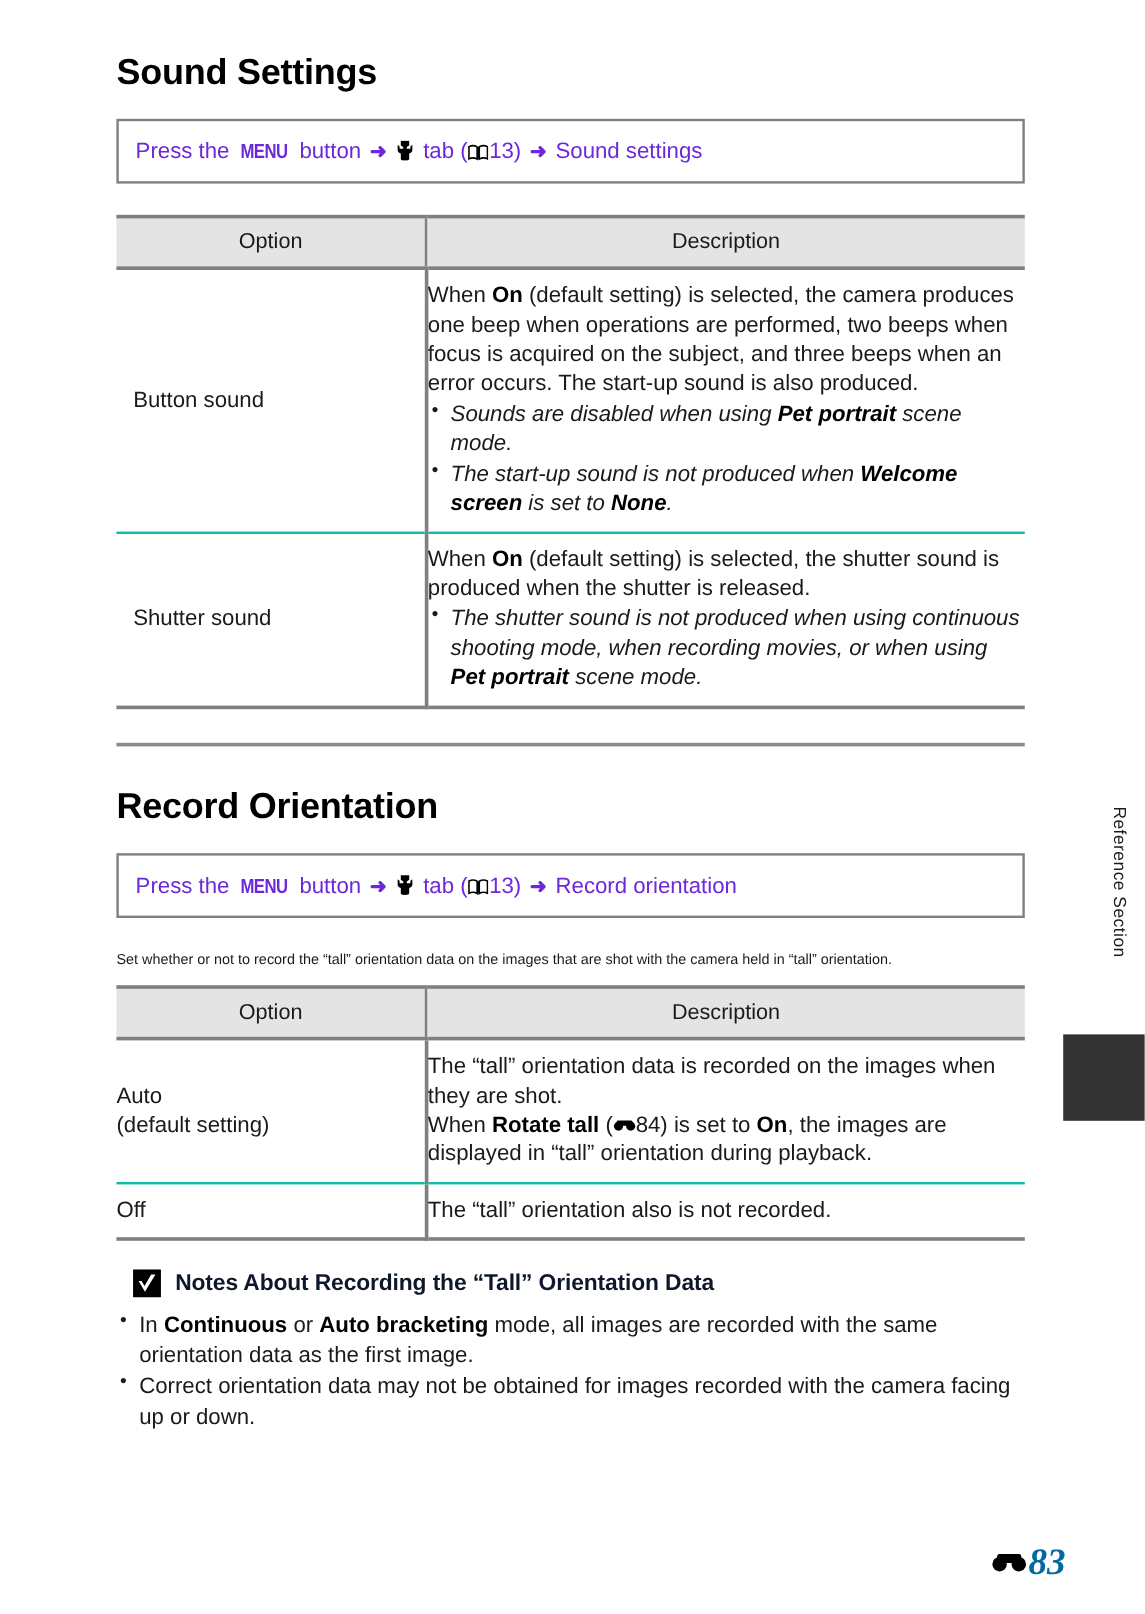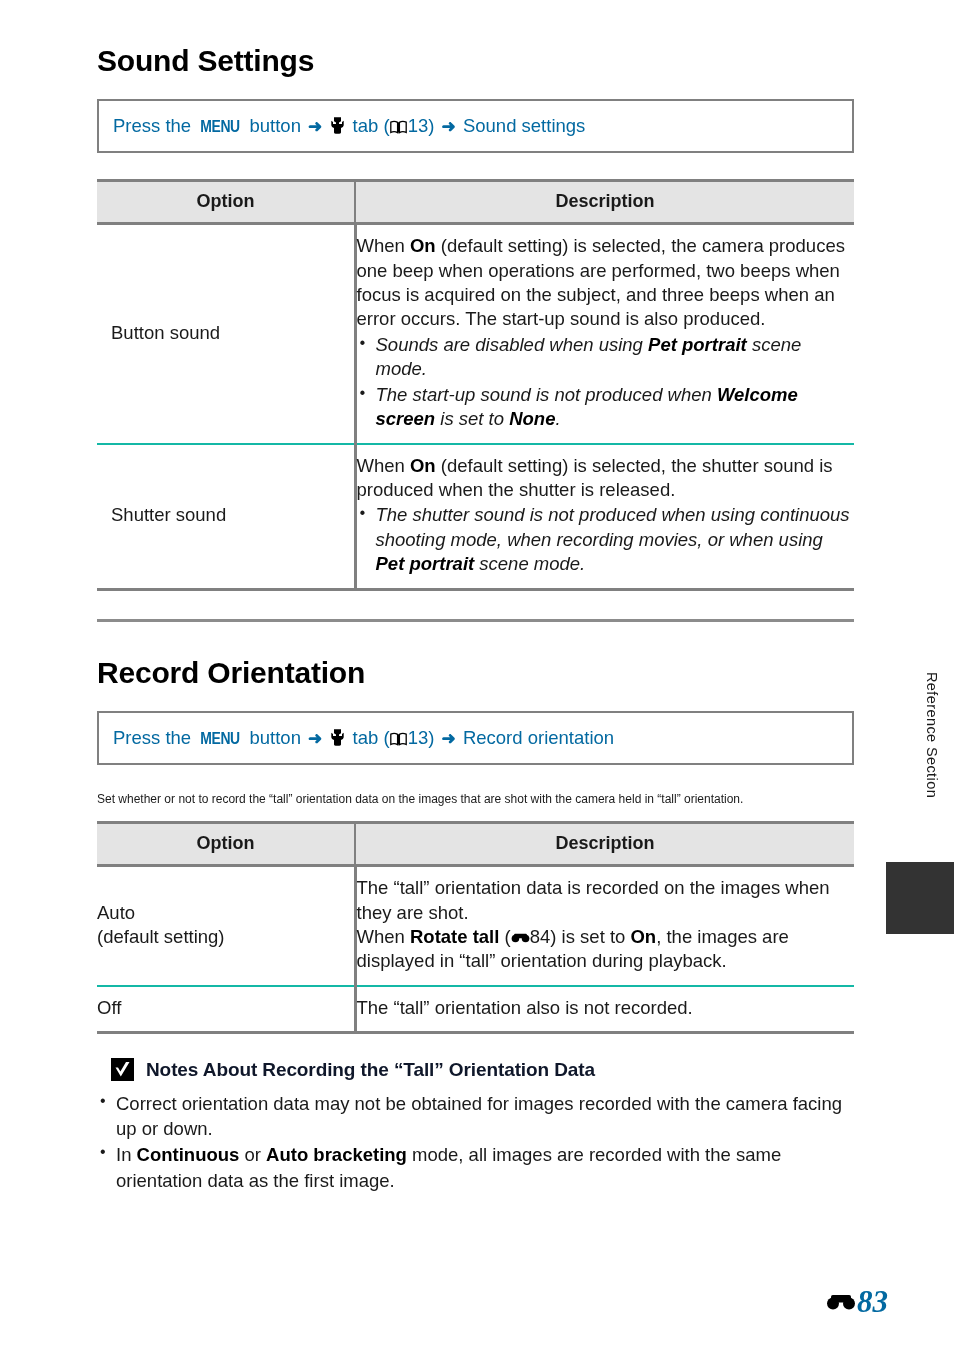--- a/index.html
+++ b/index.html
@@ -40,21 +40,21 @@
   h1.section-title.second {
     margin-top: 34px;
   }
 
   
   .menu-path {
     border: 2px solid #808080;
     padding: 13px 14px 14px 14px;
     font-size: 18.5px;
     line-height: 1.25;
-    color: #0369a1;
+    color: #6d28d9;
     margin-bottom: 26px;
     box-sizing: border-box;
   }
   .menu-path .menu-word {
     font-family: "Liberation Sans Narrow", "Liberation Sans", sans-serif;
     font-weight: bold;
     font-size: 17px;
     letter-spacing: -0.5px;
     transform: scaleX(0.82);
     display: inline-block;
@@ -98,21 +98,21 @@
   
   table.opt-table {
     width: 757px;
     border-collapse: collapse;
     margin-bottom: 0;
   }
   table.opt-table th {
     background: #e4e4e4;
     border-top: 3px solid #808080;
     border-bottom: 3px solid #808080;
-    font-weight: bold;
+    font-weight: normal;
     font-size: 18px;
     padding: 9px 0 10px 0;
     color: #1a1a1a;
   }
   table.opt-table th.col-option { width: 257px; border-right: 2px solid #808080; }
   table.opt-table td {
     border-bottom: 2px solid #14b8a6;
     vertical-align: middle;
     font-size: 18.5px;
     line-height: 1.32;
@@ -386,22 +386,22 @@
       <span class="check-box-icon">
         <svg viewBox="0 0 23 23" width="23" height="23" aria-hidden="true">
           <rect x="0" y="0" width="23" height="23" fill="#000"></rect>
           <path d="M4.5 9.5 L9.8 18.5 L18.5 4.0 L15.0 4.0 L9.4 13.6 L7.0 9.5 Z" fill="#fff"></path>
         </svg>
       </span>
       <span class="notes-title">Notes About Recording the “Tall” Orientation Data</span>
     </div>
 
     <ul class="page-bullets tight">
+        <li>In <b>Continuous</b> or <b>Auto bracketing</b> mode, all images are recorded with the same orientation data as the first image.</li>
         <li>Correct orientation data may not be obtained for images recorded with the camera facing up or down.</li>
-        <li>In <b>Continuous</b> or <b>Auto bracketing</b> mode, all images are recorded with the same orientation data as the first image.</li>
       </ul>
 
   </div>
 
   <div class="side-label">Reference Section</div>
   <div class="side-tab"></div>
 
   <div class="page-number">
     <span class="ref-icon">
       <svg viewBox="0 0 30 16" width="30" height="17" aria-hidden="true">

